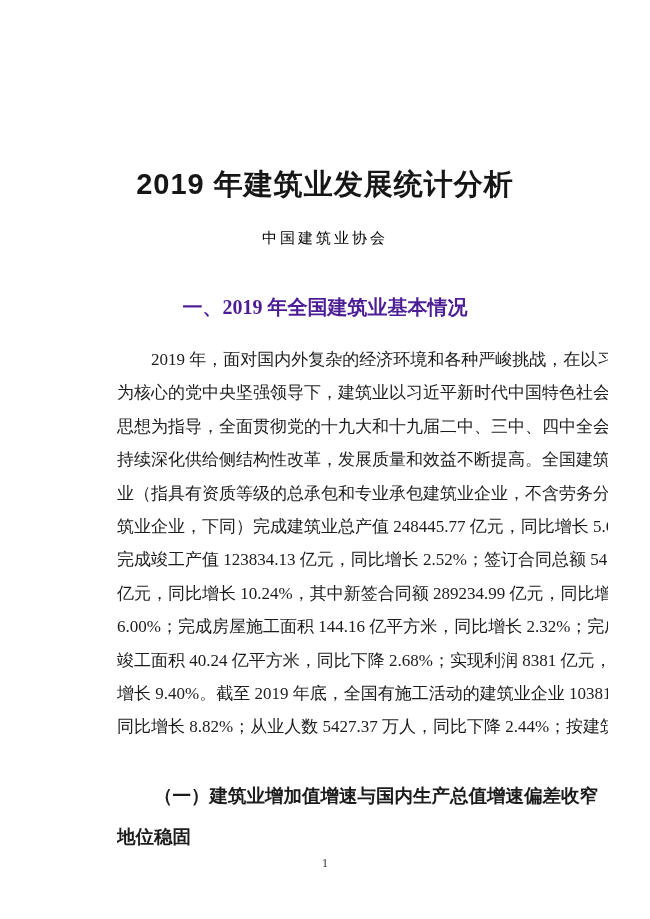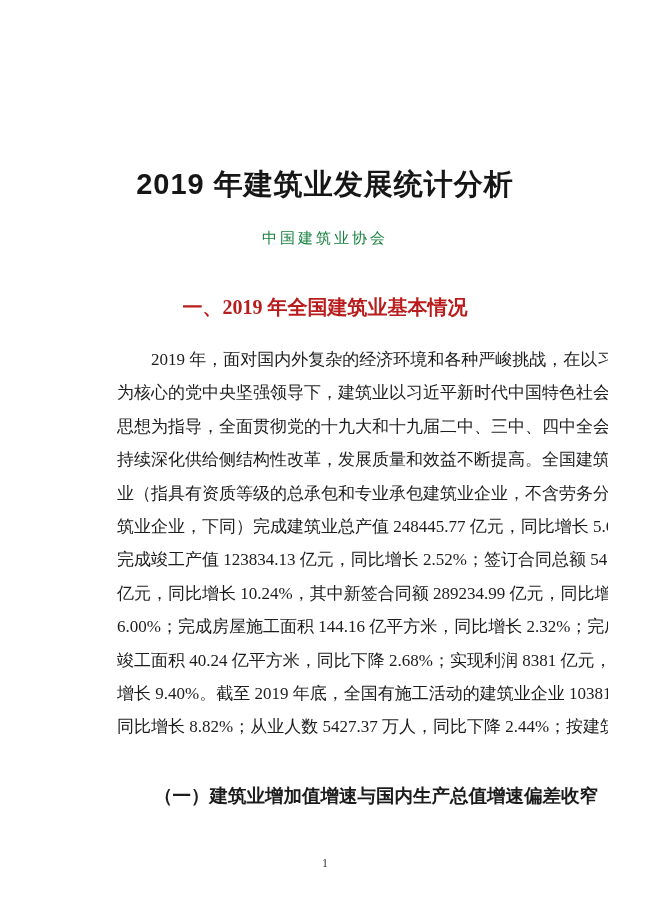--- a/index.html
+++ b/index.html
@@ -29,32 +29,32 @@
   }
   .doc-subtitle {
     position: absolute;
     top: 211px;
     left: 0;
     width: 100%;
     text-align: center;
     font-size: 15px;
     line-height: 22px;
     letter-spacing: 3px;
-    color: #15803d;
+    color: #000000;
   }
   .section-heading {
     position: absolute;
     top: 277px;
     left: 0;
     width: 100%;
     text-align: center;
     font-weight: 700;
     font-size: 20px;
     line-height: 28px;
-    color: #b91c1c;
+    color: #4c1d95;
   }
   .body-block {
     position: absolute;
     top: 327px;
     left: 75px;
     width: 500px;
     font-size: 17px;
   }
   .body-line {
     height: 33.4px;
@@ -113,17 +113,18 @@
     <div class="body-line">完成竣工产值 123834.13 亿元，同比增长 2.52%；签订合同总额 545038.89</div>
     <div class="body-line">亿元，同比增长 10.24%，其中新签合同额 289234.99 亿元，同比增长</div>
     <div class="body-line">6.00%；完成房屋施工面积 144.16 亿平方米，同比增长 2.32%；完成房屋</div>
     <div class="body-line">竣工面积 40.24 亿平方米，同比下降 2.68%；实现利润 8381 亿元，同比</div>
     <div class="body-line">增长 9.40%。截至 2019 年底，全国有施工活动的建筑业企业 103814 个，</div>
     <div class="body-line">同比增长 8.82%；从业人数 5427.37 万人，同比下降 2.44%；按建筑业总</div>
   </div>
 
   <div class="subsection-heading">
     <div class="subsection-line first-line">（一）建筑业增加值增速与国内生产总值增速偏差收窄　支柱产业</div>
+    <div class="subsection-line">地位稳固</div>
   </div>
 
   <div class="page-number">1</div>
 
 </div>
 
 </body></html>

